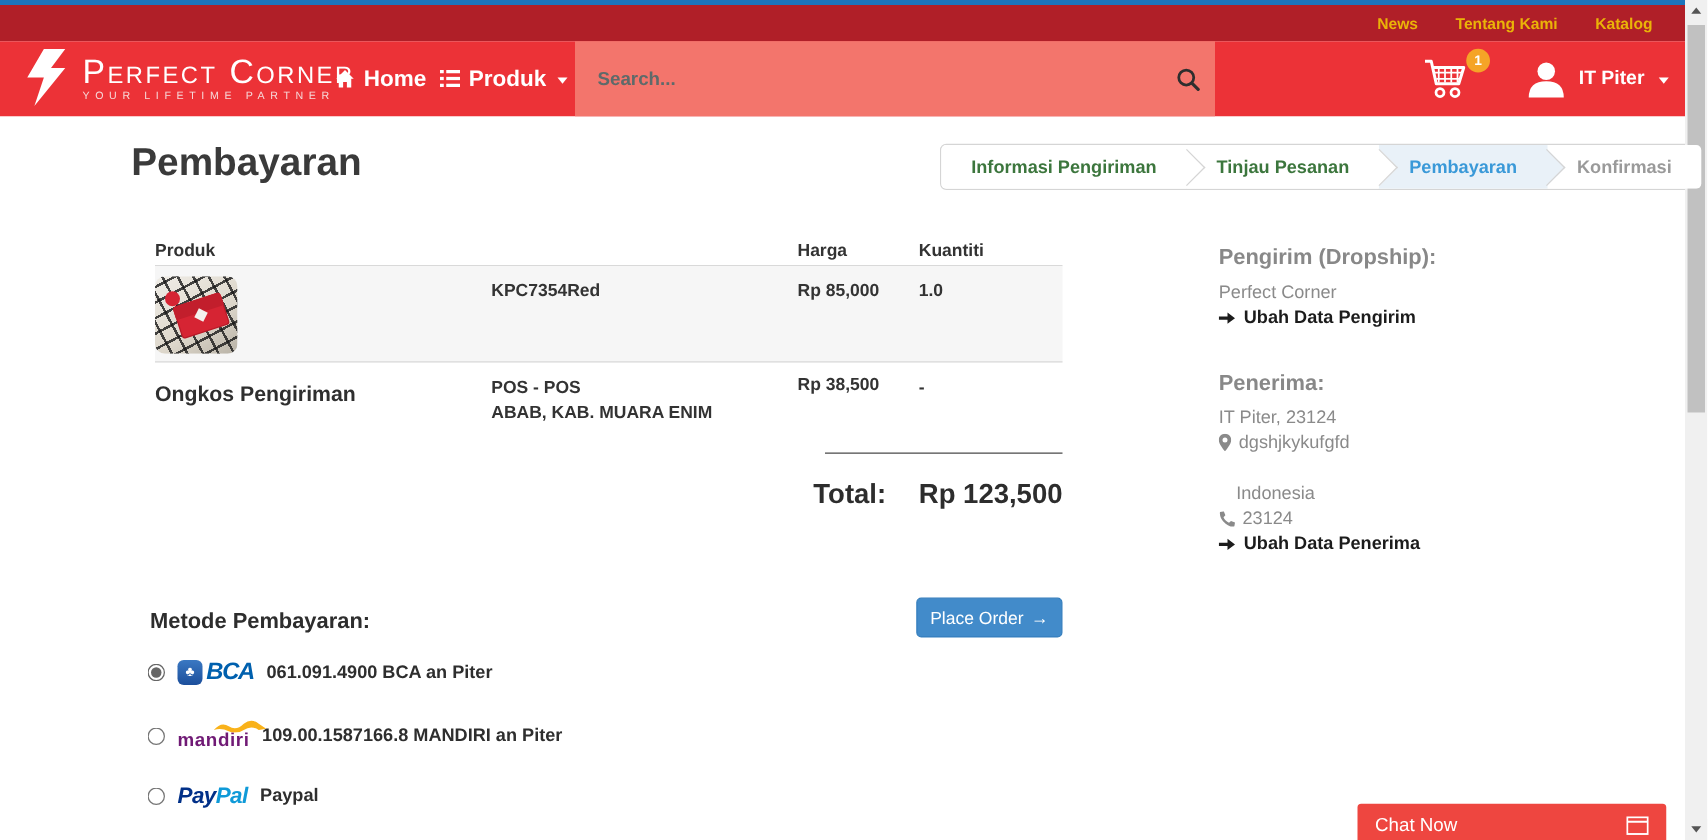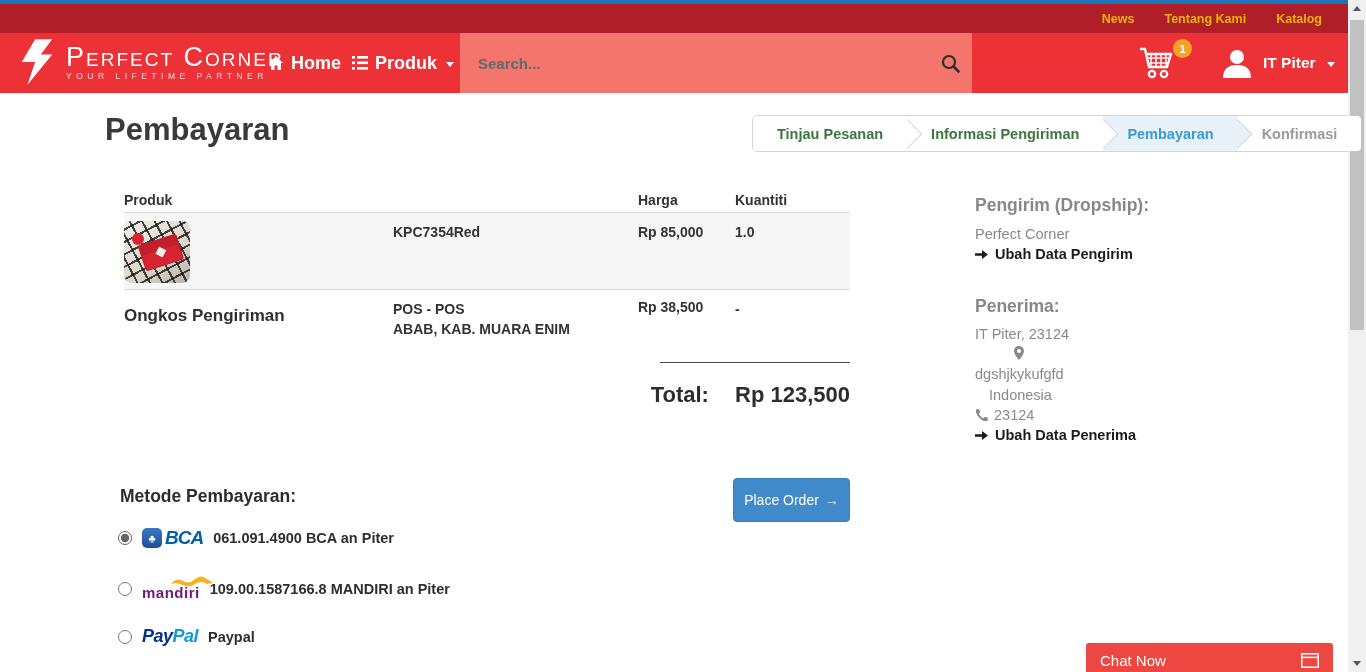--- a/index.html
+++ b/index.html
@@ -83,21 +83,21 @@
          background:#d62433; }
   .ship-method { line-height:20px; font-size:14px; font-weight:700; }
   .ongkos-label { font-size:17px; font-weight:700; color:#2f2f2f; }
   .total-line { position:absolute; left:660px; top:362px; width:190px; border-top:1px solid #4a4a4a; }
   .total-row { position:absolute; left:480px; top:382px; width:370px; text-align:right;
                font-size:22px; font-weight:700; color:#2d2d2d; }
   .total-row .tv { margin-left:20px; }
 
   
   .pay-heading { position:absolute; left:120px; top:486px; font-size:17.5px; font-weight:700; color:#2d2d2d; }
-  .place-order { position:absolute; left:733px; top:478px; width:117px; height:44px;
+  .place-order { position:absolute; left:733px; top:478px; width:117px; height:32px;
                  background:#428bca; border:1px solid #357ebd; border-radius:4px; color:#fff;
                  font-size:14px; font-weight:400; cursor:pointer; display:flex; align-items:center;
                  justify-content:center; gap:6px; font-family:"Liberation Sans", sans-serif; }
   .pay-option { position:absolute; left:118px; display:flex; align-items:center; gap:10px; }
   .pay-option input { width:14px; height:14px; accent-color:#666; cursor:pointer; }
   .pay-label { font-size:14.5px; font-weight:700; color:#2e2e2e; }
   .bca-logo { display:flex; align-items:center; gap:3px; }
   .bca-emblem { width:20px; height:20px; border-radius:5px; background:linear-gradient(#3a78c2,#1c4f9c);
                 display:flex; align-items:center; justify-content:center; }
   .bca-emblem span { color:#fff; font-size:11px; line-height:11px; }
@@ -208,24 +208,24 @@
       </svg>
       <span class="user-name">IT Piter</span>
       <span class="caret"></span>
     </div>
   </div>
 
   <h1 class="page-title">Pembayaran</h1>
 
   <div class="steps">
     <div class="step done">
+      <span>Informasi Pengiriman</span>
+    </div>
+    <div class="step done">
       <span>Tinjau Pesanan</span>
-    </div>
-    <div class="step done">
-      <span>Informasi Pengiriman</span>
     </div>
     <div class="step active">
       <span>Pembayaran</span>
     </div>
     <div class="step todo">
       <span>Konfirmasi</span>
     </div>
   </div>
 
   <div class="t-abs th" style="left:124px; top:192px;">Produk</div>
@@ -295,21 +295,21 @@
   <div class="sb-text" style="left:975px; top:226px;">Perfect Corner</div>
   <a class="sb-link" style="left:975px; top:246px;" href="#">
     <svg width="13" height="11" viewBox="0 0 13 11">
       <path d="M0 4.2 h7 V1 l6 4.5 -6 4.5 V6.8 H0 Z" fill="#1c1c1c"></path>
     </svg>
     <span>Ubah Data Pengirim</span>
   </a>
 
   <div class="sb-heading" style="left:975px; top:296px;">Penerima:</div>
   <div class="sb-text" style="left:975px; top:326px;">IT Piter, 23124</div>
-  <div class="sb-text sb-icon-row" style="left:975px; top:346px;flex-direction:column;">
+  <div class="sb-text sb-icon-row" style="left:975px; top:346px;">
     <svg width="10" height="14" viewBox="0 0 10 14">
       <path d="M5 0 C2.2 0 0 2.2 0 5 C0 8.7 5 14 5 14 C5 14 10 8.7 10 5 C10 2.2 7.8 0 5 0 Z M5 7 A2 2 0 1 1 5 3 A2 2 0 0 1 5 7 Z" fill="#8a8a8a"></path>
     </svg>
     <span>dgshjkykufgfd</span>
   </div>
   <div class="sb-text" style="left:989px; top:387px;text-align:right;">Indonesia</div>
   <div class="sb-text sb-icon-row" style="left:975px; top:407px;">
     <svg width="13" height="13" viewBox="0 0 13 13">
       <path d="M1 0.5 L4 0 L5.3 3.2 L3.8 4.8 C4.5 6.6 6.4 8.5 8.2 9.2 L9.8 7.7 L13 9 L12.5 12 C12.5 12 9 13.5 4.5 9 C0 4.5 1 0.5 1 0.5 Z" fill="#8a8a8a"></path>
     </svg>

